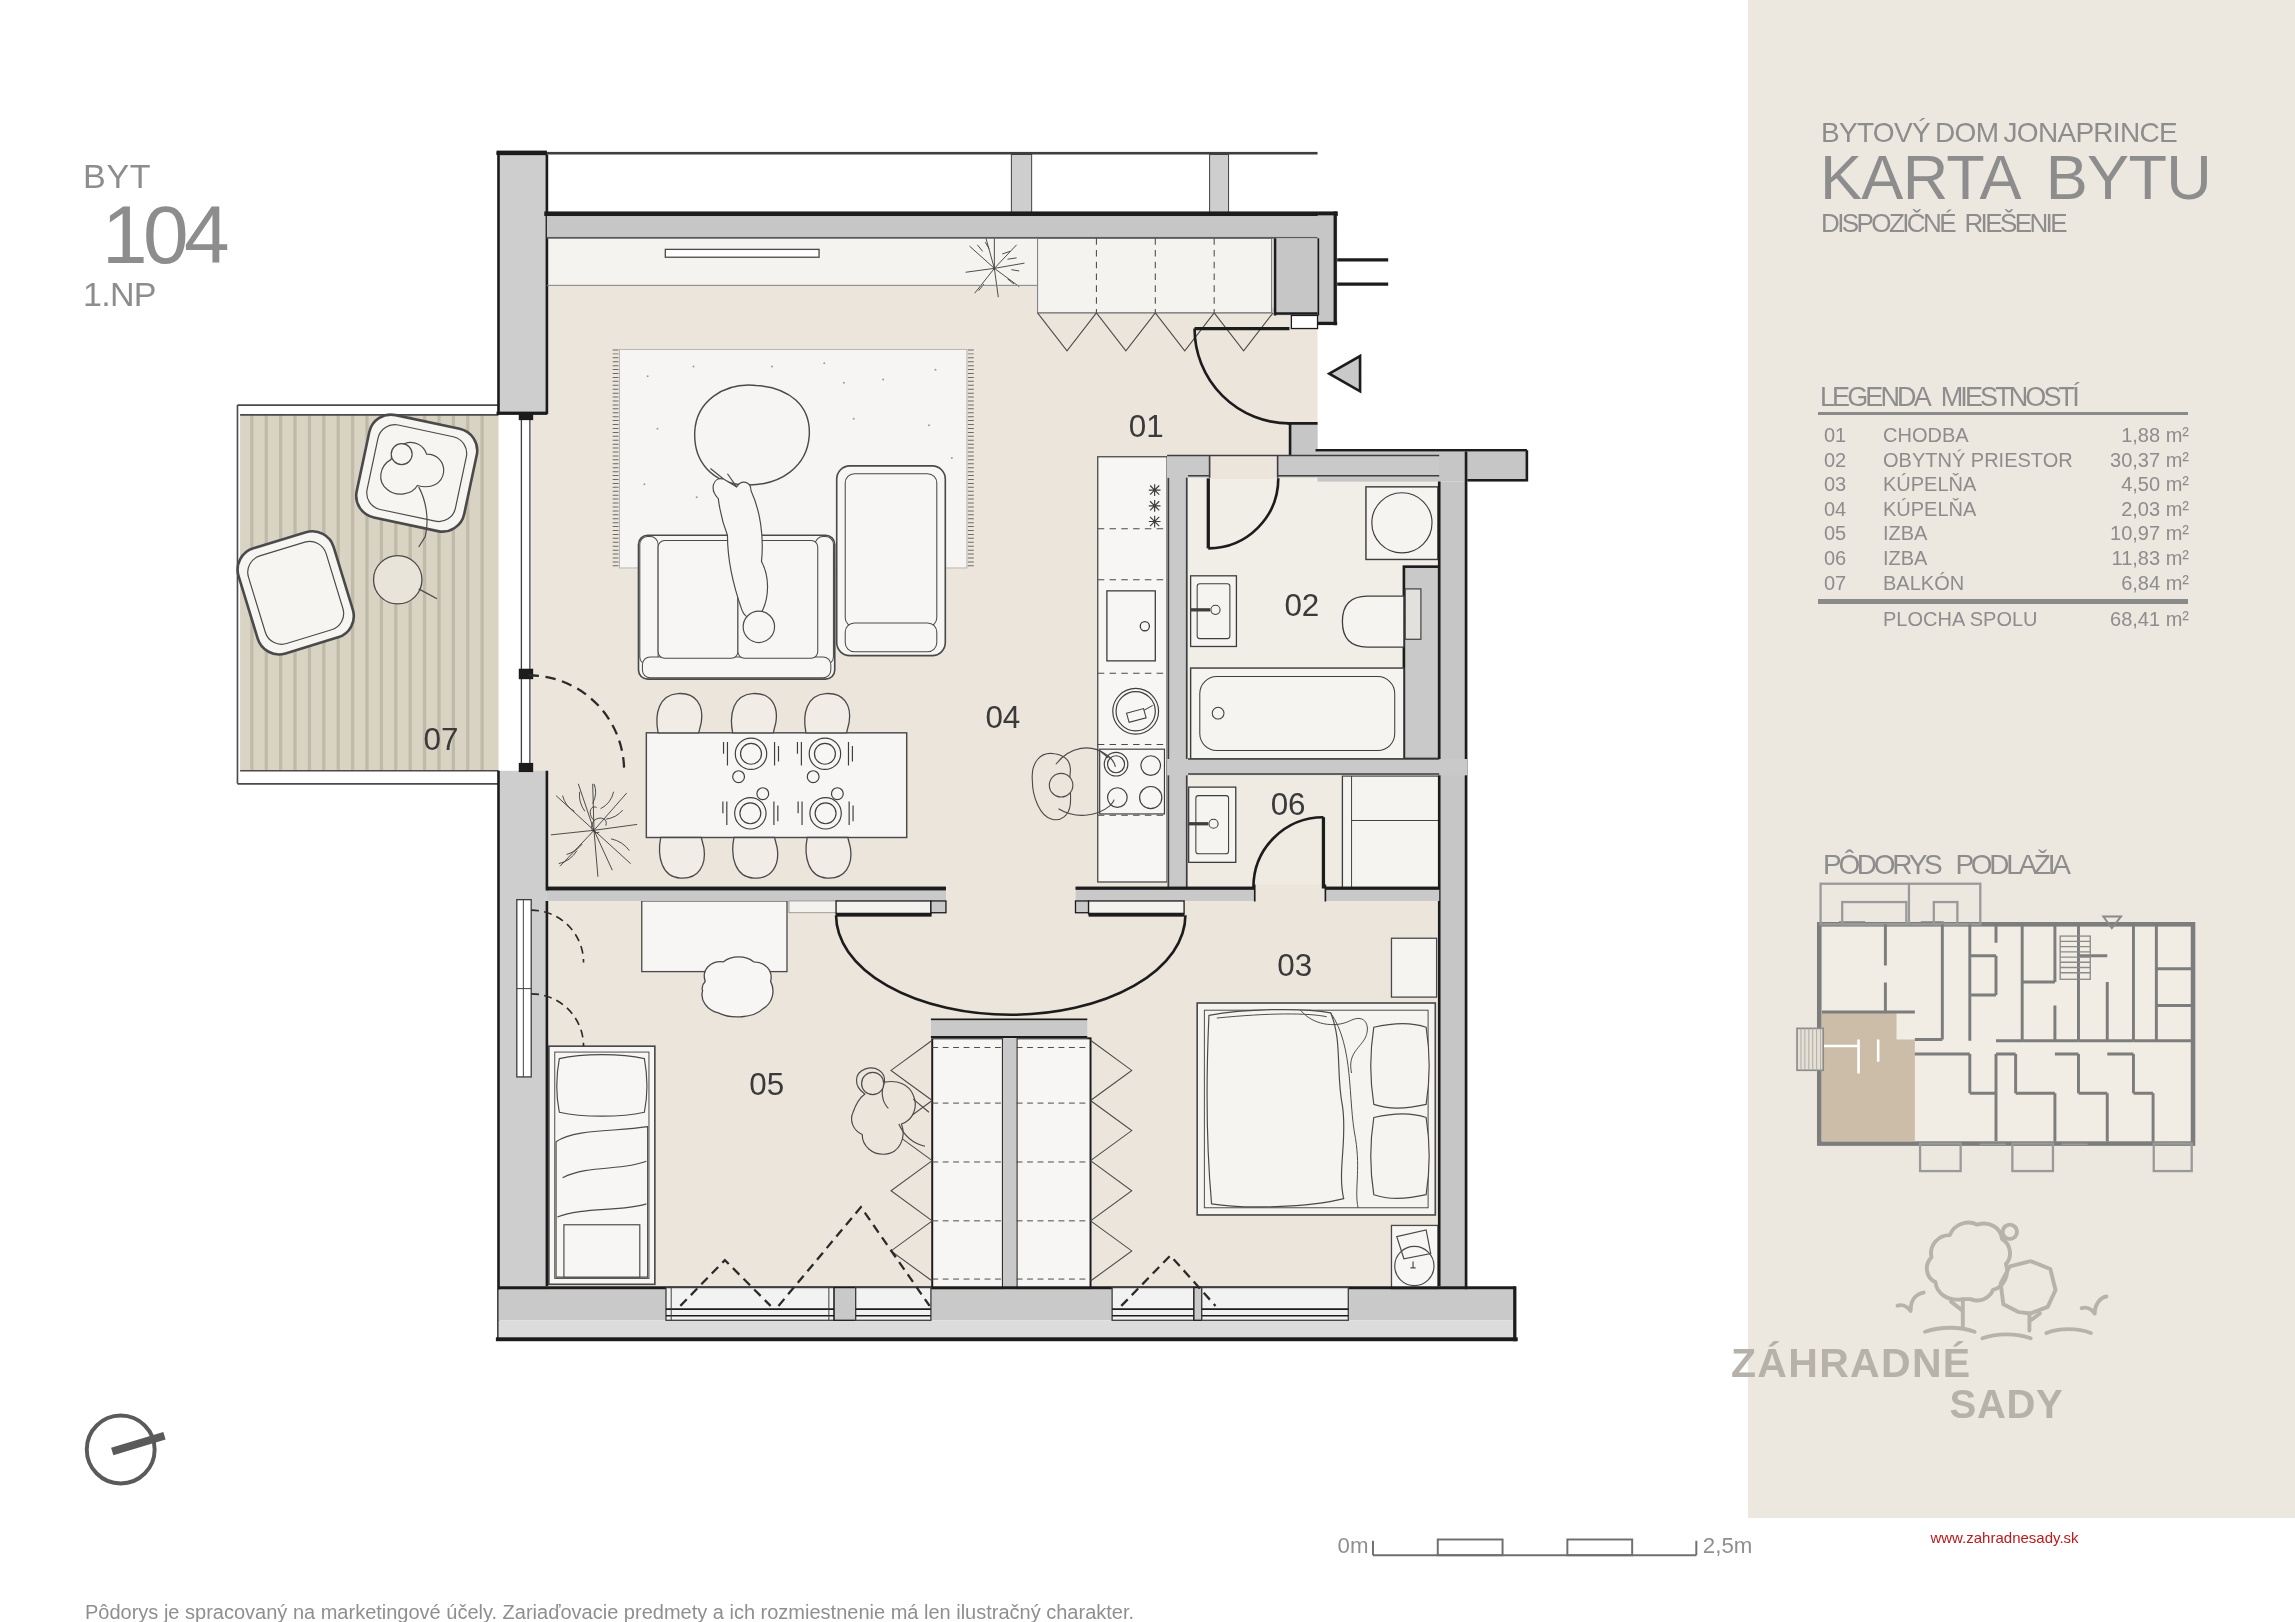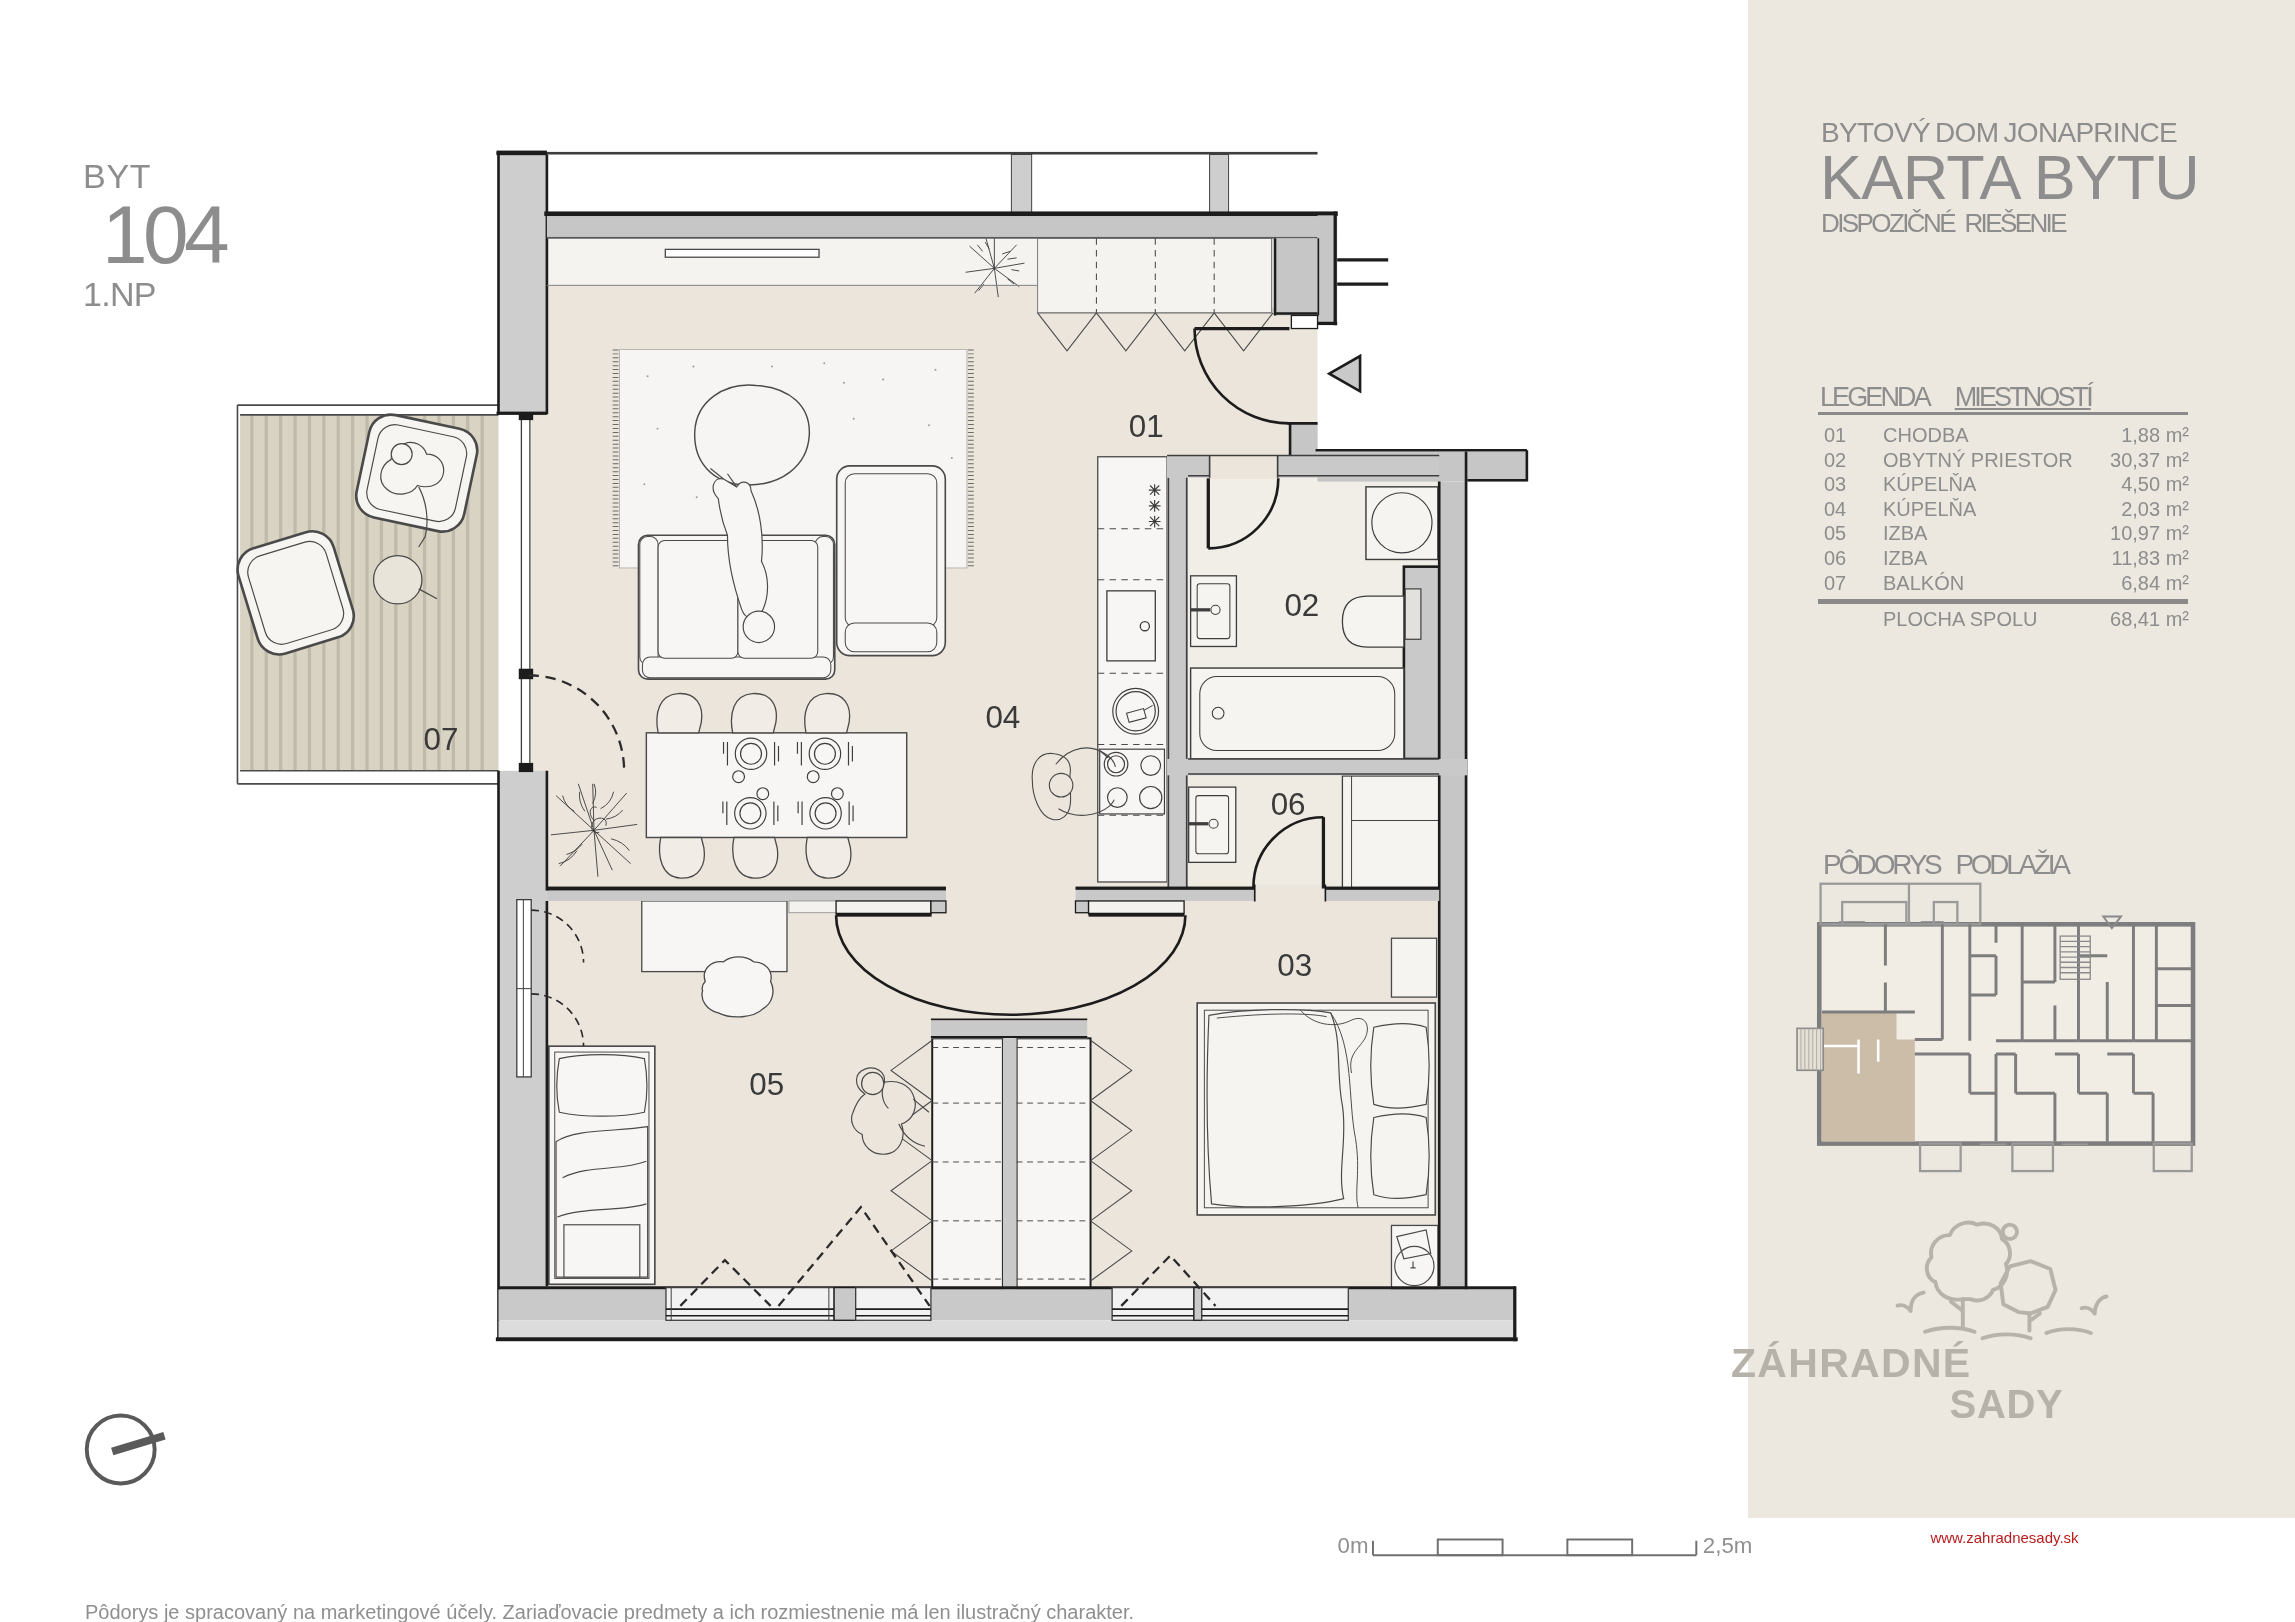--- a/index.html
+++ b/index.html
@@ -533,25 +533,25 @@
 
     <text x="674" y="1146" font-size="48" fill="#3a3a3a" text-anchor="middle">07</text>
   </svg>
 
   <div class="abs" id="sidebar"></div>
 
   <div class="abs" id="sidefoot"></div>
 
   <div class="abs gtxt" style="left:1821px;top:117px;font-size:28px;letter-spacing:-0.7px;">BYTOVÝ<span style="margin-left:5.2px;">DOM</span><span style="margin-left:5.2px;">JONAPRINCE</span></div>
 
-  <div class="abs gtxt" style="left:1820px;top:141px;font-size:63px;letter-spacing:-0.7px;">KARTA<span style="margin-left:13px;">BYTU</span></div>
+  <div class="abs gtxt" style="left:1820px;top:141px;font-size:63px;letter-spacing:-0.7px;">KARTA<span style="margin-left:25px;">BYTU</span></div>
 
   <div class="abs gtxt" style="left:1821px;top:208px;font-size:26px;letter-spacing:-2.6px;">DISPOZIČNÉ<span style="margin-left:10.5px;">RIEŠENIE</span></div>
 
-  <div class="abs gtxt" style="left:1820px;top:382px;font-size:27px;letter-spacing:-2.9px;">LEGENDA<span style="margin-left:26px;text-decoration:underline;">MIESTNOSTÍ</span></div>
+  <div class="abs gtxt" style="left:1820px;top:382px;font-size:27px;letter-spacing:-2.9px;">LEGENDA<span style="margin-left:12px;">MIESTNOSTÍ</span></div>
 
   <div class="abs" style="left:1818px;top:412px;width:370px;height:3.3px;background:#8a8a8a;"></div>
 
   <div class="abs gtxt" id="legend" style="left:1824px;top:423px;width:365px;font-size:20px;line-height:24.6px;">
     <div style="position:relative;"><span>01</span><span style="position:absolute;left:59px;">CHODBA</span><span style="position:absolute;right:0;">1,88 m²</span></div>
     <div style="position:relative;"><span>02</span><span style="position:absolute;left:59px;">OBYTNÝ PRIESTOR</span><span style="position:absolute;right:0;">30,37 m²</span></div>
     <div style="position:relative;"><span>03</span><span style="position:absolute;left:59px;">KÚPELŇA</span><span style="position:absolute;right:0;">4,50 m²</span></div>
     <div style="position:relative;"><span>04</span><span style="position:absolute;left:59px;">KÚPELŇA</span><span style="position:absolute;right:0;">2,03 m²</span></div>
     <div style="position:relative;"><span>05</span><span style="position:absolute;left:59px;">IZBA</span><span style="position:absolute;right:0;">10,97 m²</span></div>
     <div style="position:relative;"><span>06</span><span style="position:absolute;left:59px;">IZBA</span><span style="position:absolute;right:0;">11,83 m²</span></div>

